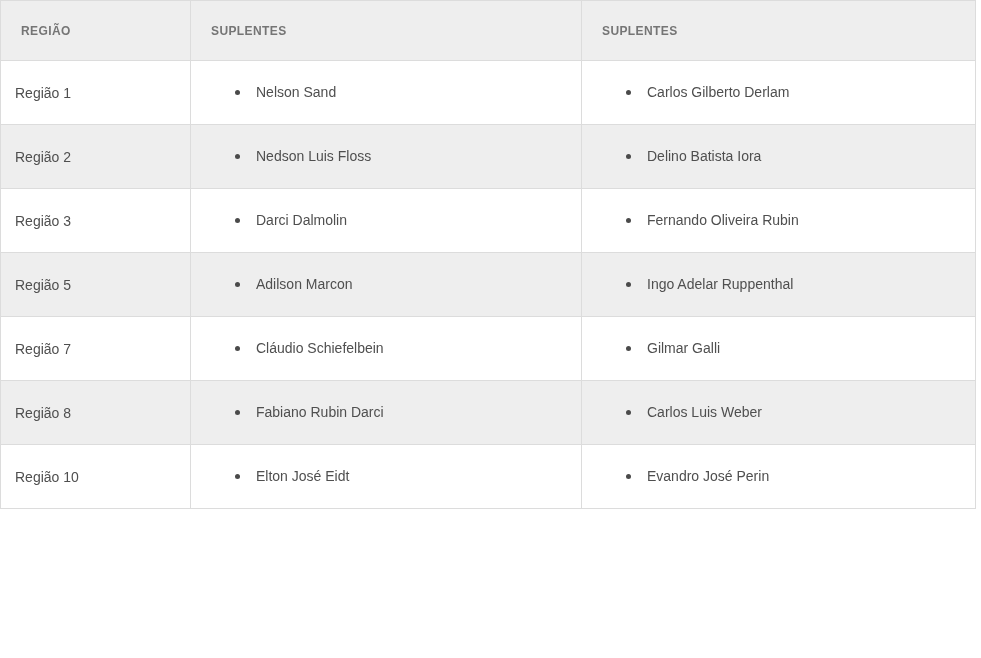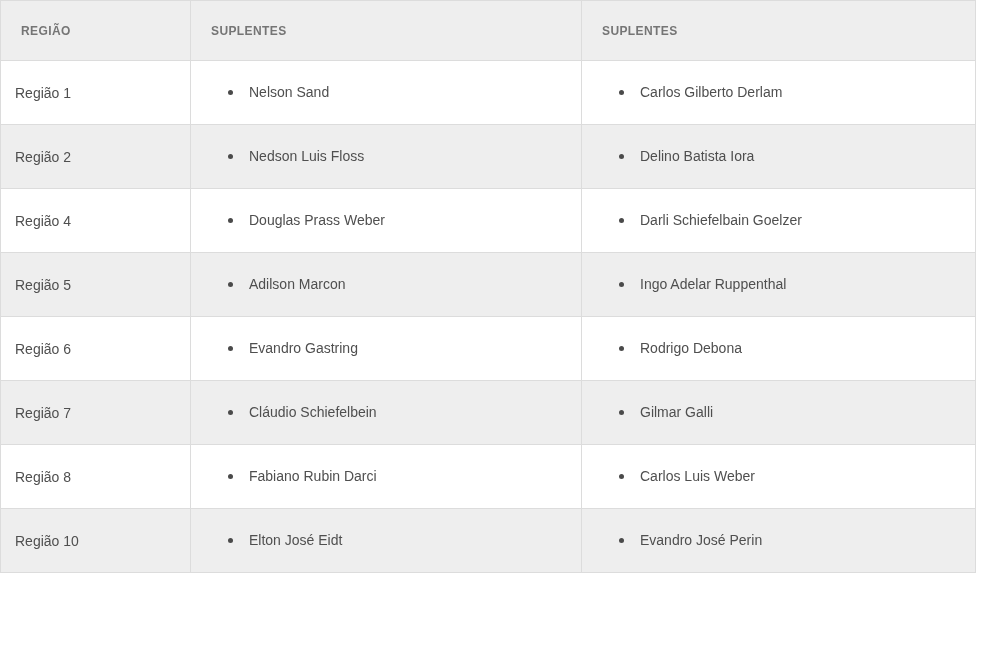--- a/index.html
+++ b/index.html
@@ -53,21 +53,21 @@
     font-size: 14px;
     background: #ffffff;
   }
   table.roster tbody tr:nth-child(even) td {
     background: #eeeeee;
   }
   td.cell-regiao {
     padding-left: 20px;
   }
   ul.cell-list {
-    margin: 1px;
+    margin: 8px;
     padding: 0;
     list-style: none;
   }
   ul.cell-list li {
     position: relative;
     padding-left: 43px;
     line-height: 1.3;
   }
   ul.cell-list li::before {
     content: "";
@@ -120,62 +120,49 @@
               <li>Nedson Luis Floss</li>
             </ul>
     </td>
     <td class="cell-suplentes">
       <ul class="cell-list">
               <li>Delino Batista Iora</li>
             </ul>
     </td>
   </tr>
 
-
-  <tr>
-    <td class="cell-regiao">Região 4</td>
-    <td class="cell-titulares">
-      <ul class="cell-list">
-              <li>Douglas Prass Weber</li>
-            </ul>
-    </td>
-    <td class="cell-suplentes">
-      <ul class="cell-list">
-              <li>Darli Schiefelbain Goelzer</li>
-            </ul>
-    </td>
-  </tr>
+  <tr>
+    <td class="cell-regiao">Região 3</td>
+    <td class="cell-titulares">
+      <ul class="cell-list">
+              <li>Darci Dalmolin</li>
+            </ul>
+    </td>
+    <td class="cell-suplentes">
+      <ul class="cell-list">
+              <li>Fernando Oliveira Rubin</li>
+            </ul>
+    </td>
+  </tr>
+
 
   <tr>
     <td class="cell-regiao">Região 5</td>
     <td class="cell-titulares">
       <ul class="cell-list">
               <li>Adilson Marcon</li>
             </ul>
     </td>
     <td class="cell-suplentes">
       <ul class="cell-list">
               <li>Ingo Adelar Ruppenthal</li>
             </ul>
     </td>
   </tr>
 
-  <tr>
-    <td class="cell-regiao">Região 6</td>
-    <td class="cell-titulares">
-      <ul class="cell-list">
-              <li>Evandro Gastring</li>
-            </ul>
-    </td>
-    <td class="cell-suplentes">
-      <ul class="cell-list">
-              <li>Rodrigo Debona</li>
-            </ul>
-    </td>
-  </tr>
 
   <tr>
     <td class="cell-regiao">Região 7</td>
     <td class="cell-titulares">
       <ul class="cell-list">
               <li>Cláudio Schiefelbein</li>
             </ul>
     </td>
     <td class="cell-suplentes">
       <ul class="cell-list">

